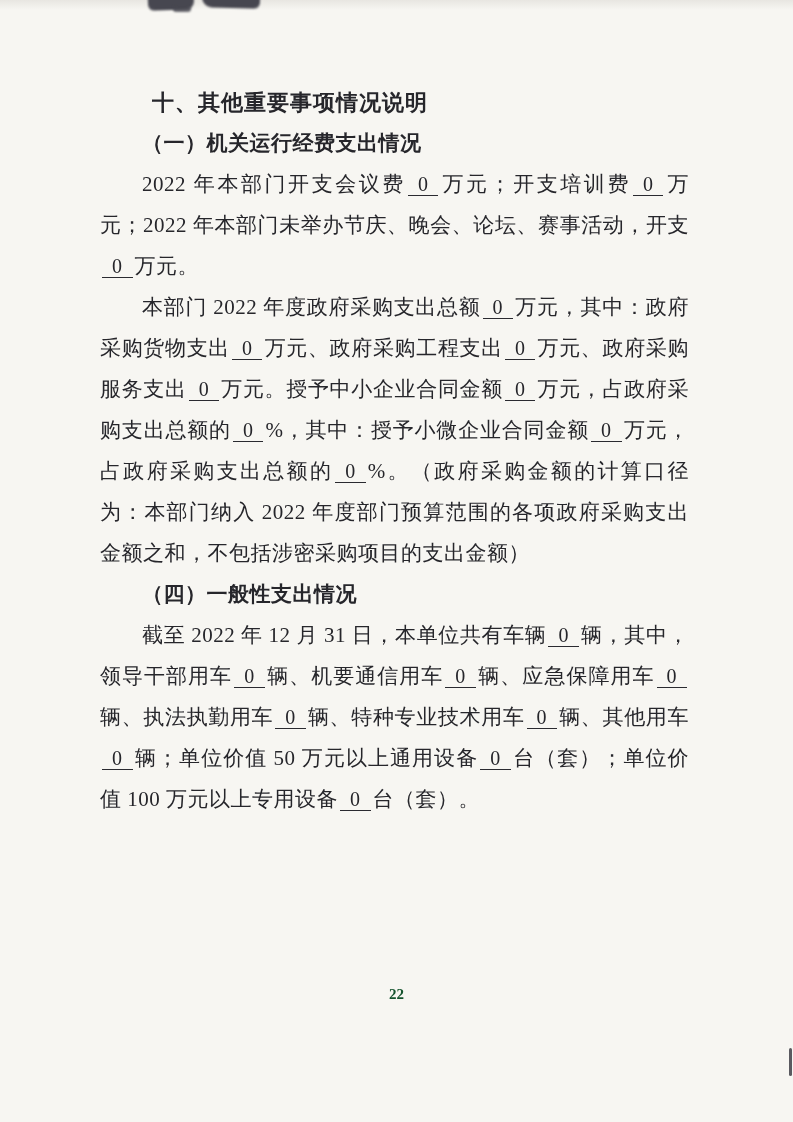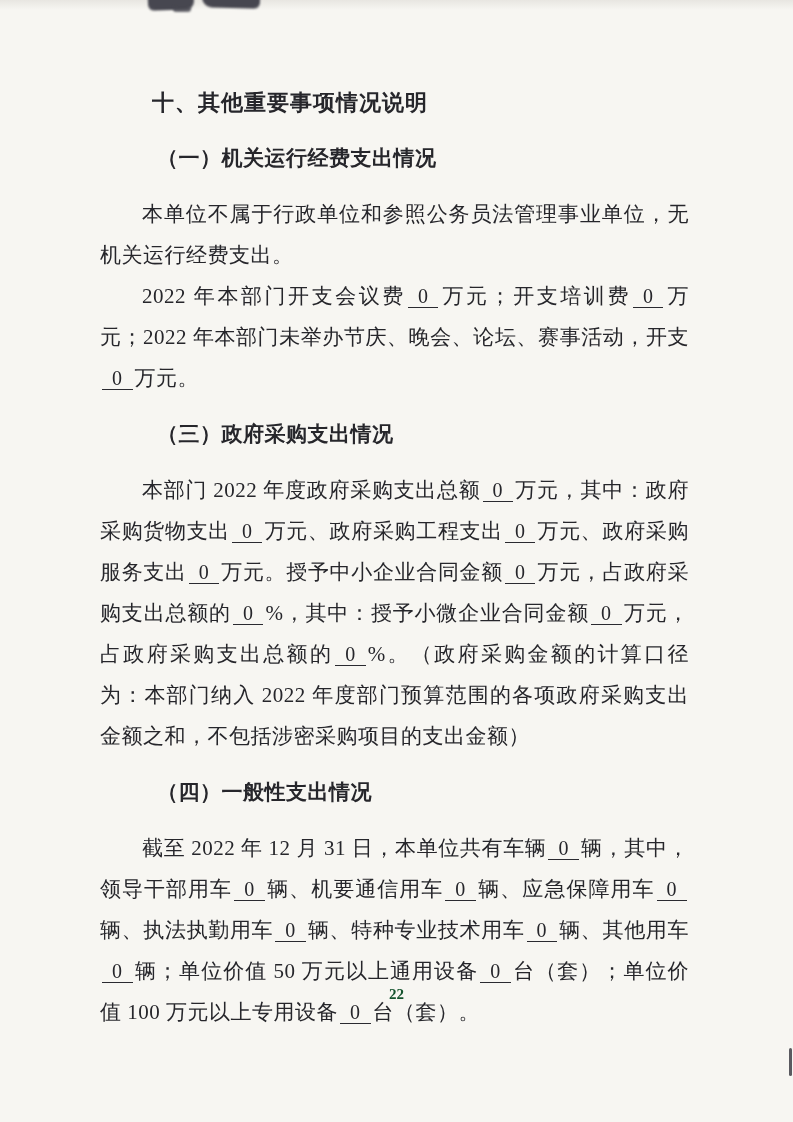--- a/index.html
+++ b/index.html
@@ -21,21 +21,21 @@
   .heading {
     margin: 0;
     padding-left: 52px;
     font-size: 22px;
     line-height: 41px;
     font-weight: bold;
     font-family: "Liberation Sans", "DejaVu Sans", sans-serif;
     letter-spacing: 1px;
   }
   .sub {
-    margin: 15px;
+    margin: 0;
     padding-left: 42px;
     font-size: 21px;
     line-height: 41px;
     font-weight: bold;
     letter-spacing: 0.5px;
   }
   .para {
     margin: 0;
     font-size: 21px;
     line-height: 41px;
@@ -100,22 +100,20 @@
 <div class="top-shade"></div>
 <div class="smudge smudge-a"></div>
 <div class="smudge smudge-b"></div>
 <div class="smudge smudge-c"></div>
 <div class="edge-mark"></div>
 
 <div class="page">
   <h1 class="heading">十、其他重要事项情况说明</h1>
   <div id="sections">
       <h2 class="sub">（一）机关运行经费支出情况</h2>
-      <p class="para">本单位不属于行政单位和参照公务员法管理事业单位，无机关运行经费支出。</p>
       <p class="para">2022 年本部门开支会议费<span class="blank">0</span>万元；开支培训费<span class="blank">0</span>万元；2022 年本部门未举办节庆、晚会、论坛、赛事活动，开支<span class="blank">0</span>万元。</p>
-      <h2 class="sub">（三）政府采购支出情况</h2>
       <p class="para">本部门 2022 年度政府采购支出总额<span class="blank">0</span>万元，其中：政府采购货物支出<span class="blank">0</span>万元、政府采购工程支出<span class="blank">0</span>万元、政府采购服务支出<span class="blank">0</span>万元。授予中小企业合同金额<span class="blank">0</span>万元，占政府采购支出总额的<span class="blank">0</span>%，其中：授予小微企业合同金额<span class="blank">0</span>万元，占政府采购支出总额的<span class="blank">0</span>%。（政府采购金额的计算口径为：本部门纳入 2022 年度部门预算范围的各项政府采购支出金额之和，不包括涉密采购项目的支出金额）</p>
       <h2 class="sub">（四）一般性支出情况</h2>
       <p class="para">截至 2022 年 12 月 31 日，本单位共有车辆<span class="blank">0</span>辆，其中，领导干部用车<span class="blank">0</span>辆、机要通信用车<span class="blank">0</span>辆、应急保障用车<span class="blank">0</span>辆、执法执勤用车<span class="blank">0</span>辆、特种专业技术用车<span class="blank">0</span>辆、其他用车<span class="blank">0</span>辆；单位价值 50 万元以上通用设备<span class="blank">0</span>台（套）；单位价值 100 万元以上专用设备<span class="blank">0</span>台（套）。</p>
     </div>
 </div>
 
 <div class="pageno">22</div>
 
 </body></html>

